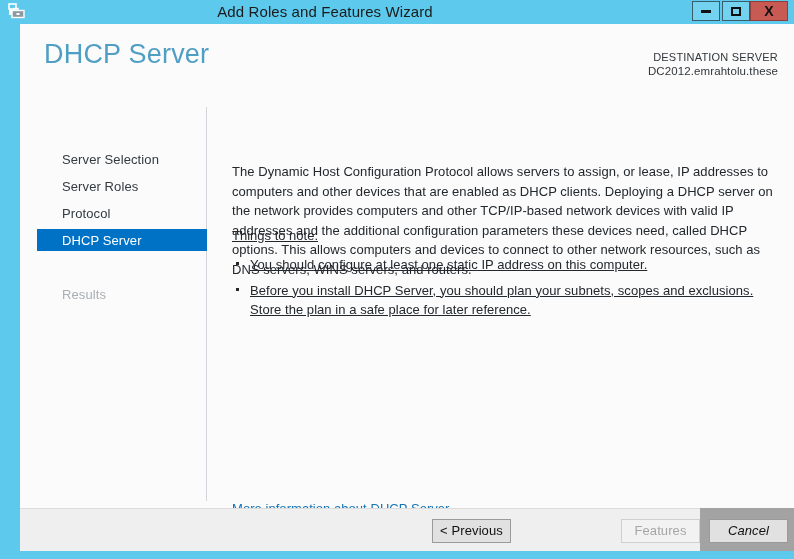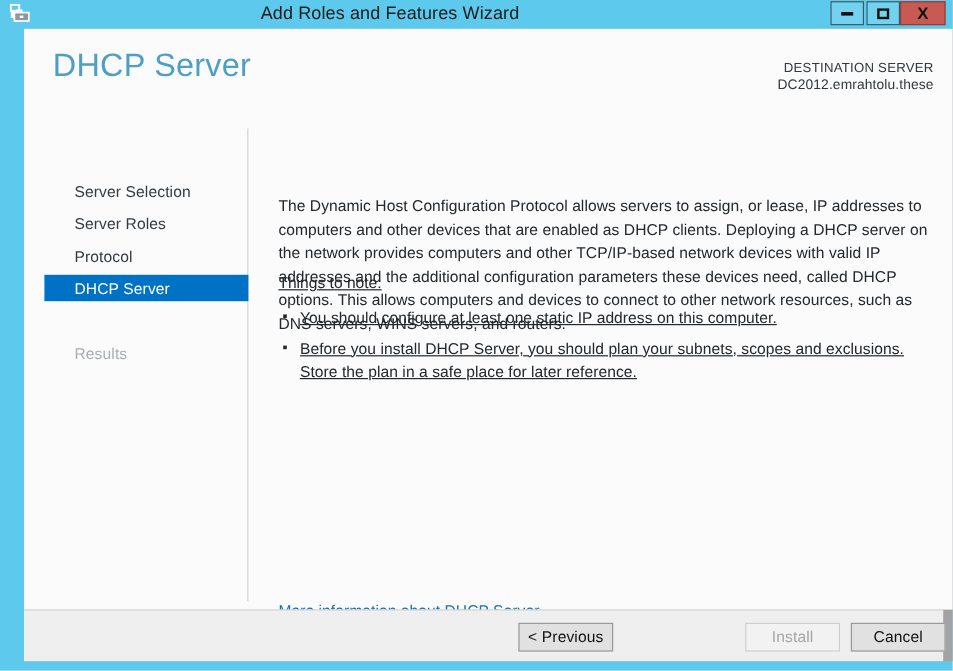--- a/index.html
+++ b/index.html
@@ -230,21 +230,21 @@
     color: #1273b5;
     text-decoration: none;
     cursor: pointer;
     letter-spacing: 0.05px;
   }
 
   
   #footer {
     position: absolute;
     left: 0; top: 484px;
-    width: 766px;
+    width: 680px;
     height: 43px;
     background: #efefef;
     border-top: 1px solid #dcdcdc;
     box-sizing: border-box;
   }
   .btn {
     position: absolute;
     top: 10px;
     height: 24px;
     width: 79px;
@@ -260,21 +260,21 @@
     letter-spacing: 0.1px;
   }
   .btn.disabled {
     color: #a6a6a6;
     background: #f2f2f2;
     border-color: #cfcfcf;
   }
   #btn-previous { left: 412px; }
   #btn-next     { left: 500px; }
   #btn-install  { left: 601px; }
-  #btn-cancel   { left: 689px; }
+  #btn-cancel   { left: 689px; font-style: italic; }
 </style>
 </head>
 <body>
 
 <div id="window">
 
   <div id="titlebar">
     <span id="app-icon">
       <svg width="18" height="18" viewBox="0 0 18 18">
         <rect x="1" y="1" width="7" height="5" fill="none" stroke="#ffffff" stroke-width="1.6"></rect>
@@ -322,18 +322,18 @@
           <li>You should configure at least one static IP address on this computer.</li>
           <li>Before you install DHCP Server, you should plan your subnets, scopes and exclusions. Store the plan in a safe place for later reference.</li>
         </ul>
         <a id="more-link" href="#">More information about DHCP Server</a>
       </div>
 
     </div>
 
     <div id="footer">
       <div class="btn" id="btn-previous">&lt; Previous</div>
-      <div class="btn disabled" id="btn-install">Install</div>
+      <div class="btn disabled" id="btn-install">Features</div>
       <div class="btn" id="btn-cancel">Cancel</div>
     </div>
 
   </div>
 </div>
 
 </body></html>

